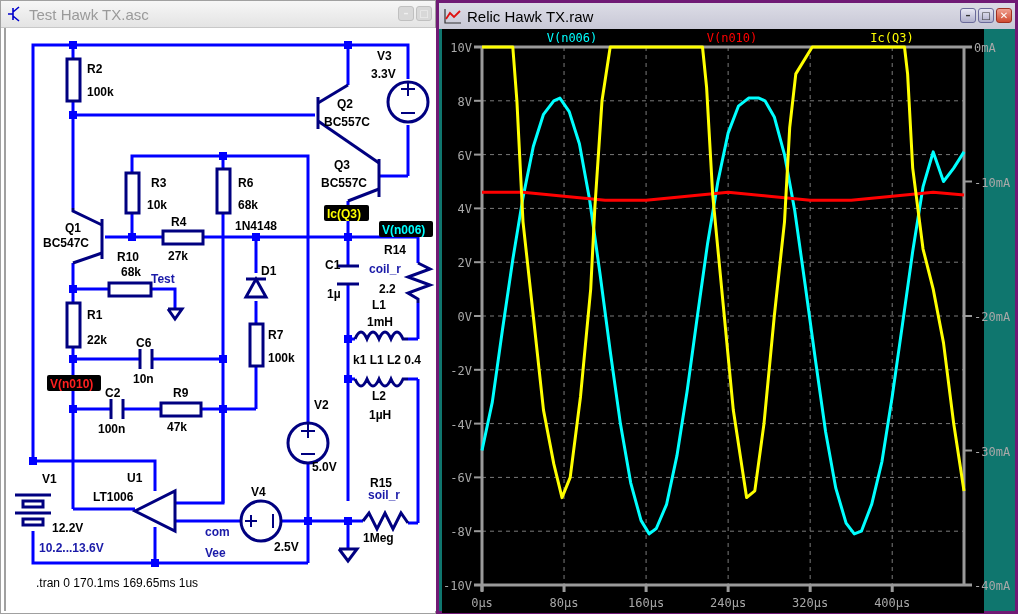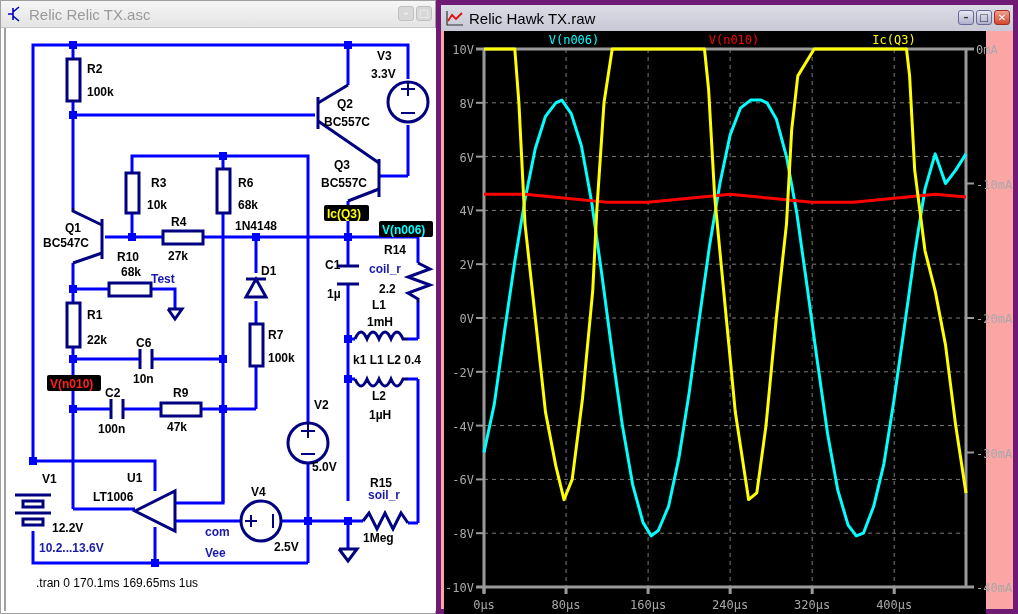--- a/index.html
+++ b/index.html
@@ -1,19 +1,19 @@
 <!DOCTYPE html>
 <html><head>
 <meta charset="utf-8">
 <style>
   html,body{margin:0;padding:0;}
   body{width:1018px;height:614px;position:relative;overflow:hidden;background:#ece9d8;font-family:"Liberation Sans",sans-serif;}
   .win{position:absolute;box-sizing:border-box;}
   #schem-win{left:0;top:0;width:436px;height:614px;background:#ffffff;border:1px solid #a0a0a0;}
-  #wave-win{left:436px;top:0;width:582px;height:614px;background:#fca5a5;border:5px solid #701a75;}
+  #wave-win{left:436px;top:0;width:582px;height:614px;background:#0f766e;border:3px solid #701a75;}
   .titlebar{position:absolute;left:0;top:0;right:0;height:26px;display:flex;align-items:center;}
   #schem-win .titlebar{background:linear-gradient(#f6f6f6,#e4e4e4);border-bottom:1px solid #c8c8c8;}
   #wave-win .titlebar{background:linear-gradient(#dcdce6,#c8c8d6);}
   .title-icon{width:18px;height:16px;margin-left:5px;margin-right:5px;}
   .title-text{font-size:15px;}
   #schem-win .title-text{color:#9a9a9a;}
   #wave-win .title-text{color:#000;}
   .tb-btns{position:absolute;right:3px;top:5px;display:flex;gap:2px;}
   .tb-btn{width:16px;height:15px;border-radius:3px;box-sizing:border-box;display:flex;align-items:center;justify-content:center;font-size:10px;font-weight:bold;font-family:"DejaVu Sans",sans-serif;}
   #schem-win .tb-btn{background:#d8d8d8;border:1px solid #c0c0c0;color:#f0f0f0;}
@@ -25,21 +25,21 @@
   .pl text{font-family:"DejaVu Sans Mono",monospace;}
 </style>
 </head>
 <body>
 
 <div class="win" id="schem-win">
   <div class="titlebar">
     <svg class="title-icon" viewBox="0 0 18 16">
       <path d="M2 8 H7 M7 2 V14 M7 6 L13 1 M7 10 L13 15" stroke="#0000cc" stroke-width="1.6" fill="none"></path>
     </svg>
-    <span class="title-text">Relic Relic TX.asc</span>
+    <span class="title-text">Test Hawk TX.asc</span>
     <div class="tb-btns">
       <div class="tb-btn">–</div>
       <div class="tb-btn">□</div>
     </div>
   </div>
 
   <div id="schem-canvas">
     <svg width="430" height="583" viewBox="3 27 430 583">
       <g stroke="#0000ff" stroke-width="3" fill="none">
 

